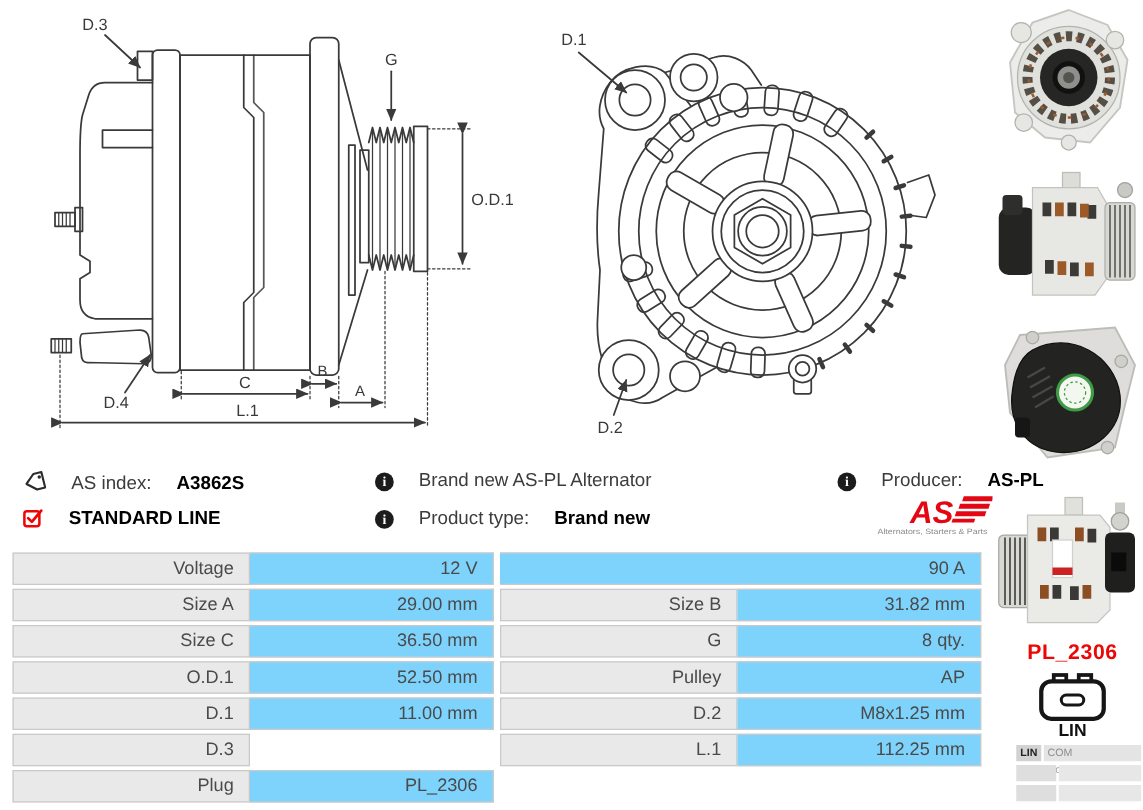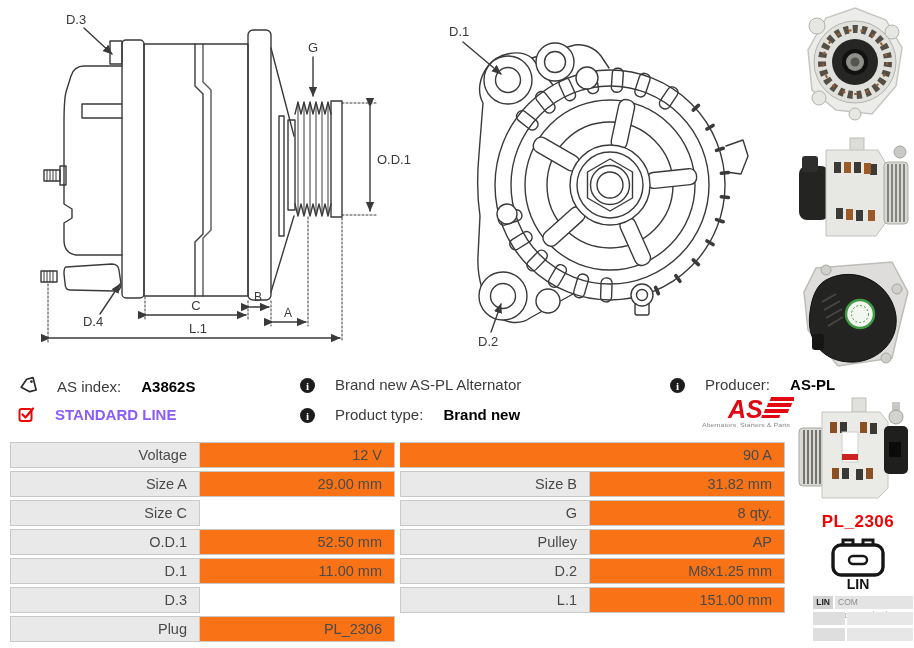--- a/index.html
+++ b/index.html
@@ -4,33 +4,33 @@
 <style>
   html,body{margin:0;padding:0;background:#fff}
   body{width:914px;height:648px;position:relative;overflow:hidden;
        font-family:"Liberation Sans",sans-serif;color:#3c3c3c}
   .abs{position:absolute}
   svg text{font-family:"Liberation Sans",sans-serif}
 
   
   .igroup{position:absolute;display:flex;align-items:flex-end;gap:20px;font-size:15px;white-space:nowrap}
   .igroup b{color:#000000}
-  .red{color:#8b5cf6;font-weight:bold}
+  .red{color:#000000;font-weight:bold}
   .info-icon{display:inline-flex;width:15px;height:15px;border-radius:50%;background:#1c1c1c;color:#fff;
              align-items:center;justify-content:center;font-size:11px;font-weight:bold;
              font-family:"Liberation Serif",serif;flex:0 0 auto}
 
   
   .spec{position:absolute;top:442px;width:385px;display:flex;flex-direction:column;gap:3px}
   .spec.left{left:10px}.spec.right{left:400px}
   .srow{display:flex;height:26px}
   .slabel,.sval{box-sizing:border-box;line-height:24px;font-size:14.5px;color:#4a4a4a;
                 text-align:right;padding-right:12px;border:1px solid #c9c9c9}
   .slabel{width:190px;background:#e9e9e9}
-  .sval{flex:1;background:#f97316;border-left:none}
+  .sval{flex:1;background:#7dd3fc;border-left:none}
 
   
   .plug-name{position:absolute;left:800px;top:512px;width:116px;text-align:center;
              font-size:17px;font-weight:bold;color:#ee0505;letter-spacing:.5px}
   .plug-type{position:absolute;left:800px;top:576px;width:116px;text-align:center;
              font-size:14px;font-weight:bold;color:#111}
   .com-table{position:absolute;left:813px;top:596px;width:100px;display:flex;flex-direction:column;gap:3px;align-items:flex-end}
   .com-row{display:flex;gap:2px;height:13px;width:100%;justify-content:flex-end}
   .com-label{background:#d2d2d2;color:#222;font-weight:bold;font-size:8.5px;line-height:13px;
              padding:0 3px;text-align:center}
@@ -322,20 +322,21 @@
   <div class="srow">
     <div class="slabel">Voltage</div>
     <div class="sval">12 V</div>
   </div>
   <div class="srow">
     <div class="slabel">Size A</div>
     <div class="sval">29.00 mm</div>
   </div>
   <div class="srow">
     <div class="slabel">Size C</div>
+    <div class="sval">36.50 mm</div>
   </div>
   <div class="srow">
     <div class="slabel">O.D.1</div>
     <div class="sval">52.50 mm</div>
   </div>
   <div class="srow">
     <div class="slabel">D.1</div>
     <div class="sval">11.00 mm</div>
   </div>
   <div class="srow">
@@ -362,21 +363,21 @@
   <div class="srow">
     <div class="slabel">Pulley</div>
     <div class="sval">AP</div>
   </div>
   <div class="srow">
     <div class="slabel">D.2</div>
     <div class="sval">M8x1.25 mm</div>
   </div>
   <div class="srow">
     <div class="slabel">L.1</div>
-    <div class="sval">151.00 mm</div>
+    <div class="sval">112.25 mm</div>
   </div>
 </div>
 
 <div class="plug-name">PL_2306</div>
 
 <svg class="abs" style="left:829px;top:536px" width="58" height="42" viewBox="0 0 58 42" fill="none" stroke="#161616">
   <rect x="14" y="4" width="10" height="8" stroke-width="3"></rect>
   <rect x="34" y="4" width="10" height="8" stroke-width="3"></rect>
   <rect x="4" y="9" width="50" height="30" rx="8" stroke-width="3.4" fill="#fff"></rect>
   <rect x="20" y="20" width="18" height="8" rx="4" stroke-width="2.4"></rect>

